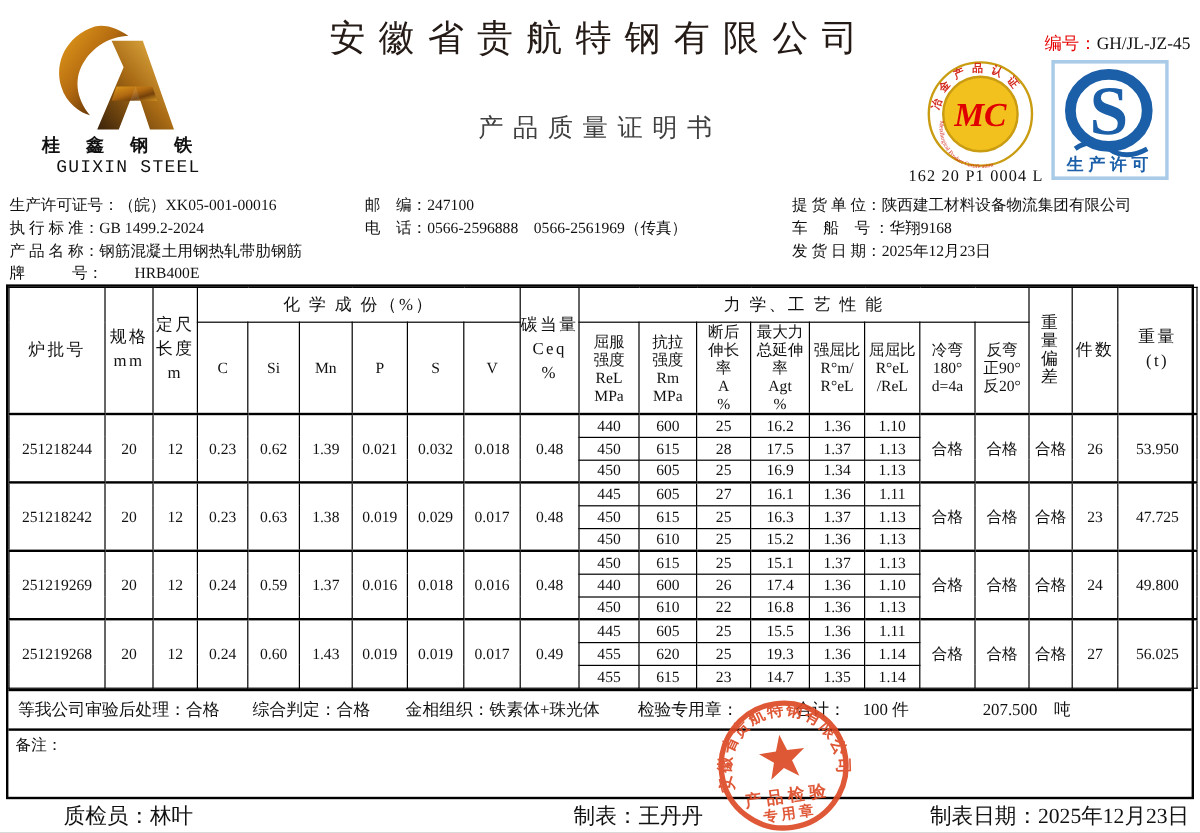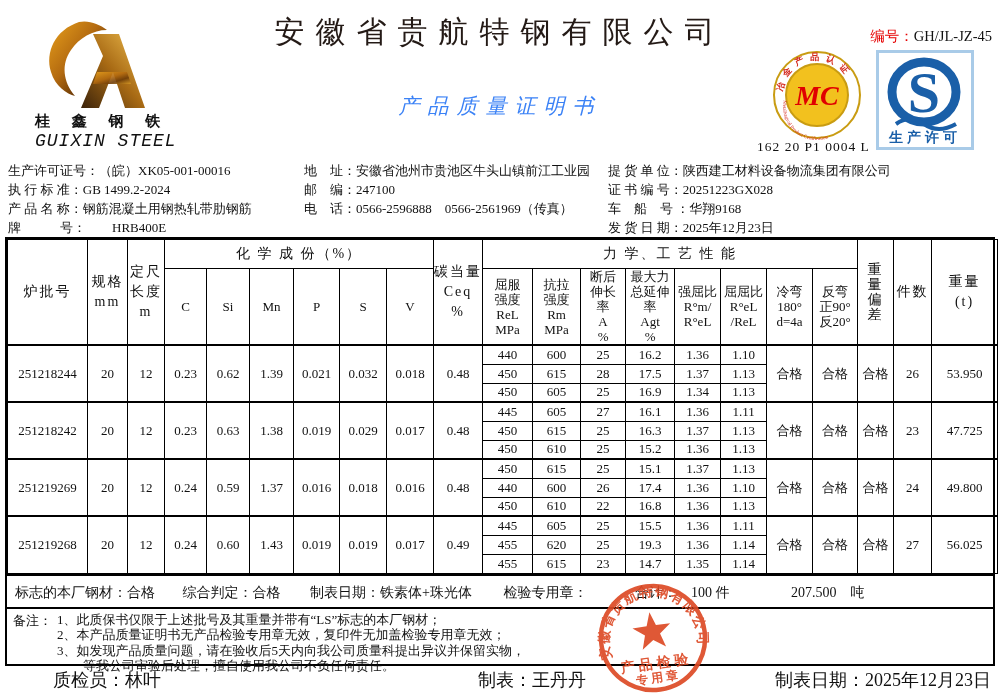--- a/index.html
+++ b/index.html
@@ -4,37 +4,37 @@
 <style>
   * { box-sizing: border-box; margin: 0; padding: 0; }
   body { background: #888; font-family: "Liberation Serif", serif; }
   .page { position: relative; width: 1000px; height: 694px; background: #fff; margin: 0 auto;
           color: #111; overflow: hidden; }
 
   
   .logo-block { position: absolute; left: 35px; top: 20px; width: 132px; text-align: right; }
   .logo-mark { display: block; margin: 0 auto; }
   .logo-cn { font-size: 15px; font-weight: bold; letter-spacing: 9px; white-space: nowrap; }
-  .logo-en { font-size: 18px; font-family: "Liberation Mono", monospace; letter-spacing: 1px; white-space: nowrap; font-style: italic; }
+  .logo-en { font-size: 15px; font-family: "Liberation Mono", monospace; letter-spacing: 1px; white-space: nowrap; }
   .company-title { position: absolute; left: 170px; top: 12px; width: 660px; text-align: center;
                    font-size: 30px; letter-spacing: 11px; color: #241a16; white-space: nowrap; }
   .doc-subtitle { position: absolute; left: 170px; top: 92px; width: 660px; text-align: center;
-                  font-size: 21px; letter-spacing: 8px; color: #3b82f6; white-space: nowrap; font-style: italic; }
+                  font-size: 21px; letter-spacing: 8px; color: #404040; white-space: nowrap; }
   .serial { position: absolute; right: 8px; top: 27px; font-size: 14.5px; white-space: nowrap; text-align: center; }
   .serial .lbl { color: #e60000; }
   .mc-badge { position: absolute; left: 772px; top: 50px; }
   .mc-code { position: absolute; left: 757px; top: 139px; font-size: 13.5px; letter-spacing: 1px; white-space: nowrap; }
   .qs-badge { position: absolute; left: 876px; top: 50px; }
 
   
   .info { position: absolute; top: 161px; left: 8px; width: 984px; height: 76px; font-size: 13px; }
   .info-col { position: absolute; top: 0; }
   .info-col.c1 { left: 0; }
   .info-col.c2 { left: 296px; }
-  .info-col.c3 { left: 600px; }
+  .info-col.c3 { left: 652px; }
   .info-line { height: 19px; line-height: 19px; white-space: nowrap; }
 
   
   .sheet { position: absolute; left: 5px; top: 237px; width: 990px; border: 2px solid #000; background: #fff; }
   table.qtable { border-collapse: collapse; table-layout: fixed; width: 100%; }
   .qtable th, .qtable td { border: 1px solid #000; text-align: center; vertical-align: middle;
                            font-weight: normal; padding: 0; font-size: 13px; overflow: hidden; }
   .qtable thead .band th { height: 29px; font-size: 14px; letter-spacing: 2px; }
   .qtable thead .cols th { height: 74px; }
   .pl { white-space: pre-line; line-height: 15px; font-size: 12.5px; }
@@ -118,27 +118,25 @@
   </svg>
 
   <div class="info">
     <div class="info-col c1">
       <div class="info-line"><span>生产许可证号：</span><span>（皖）XK05-001-00016</span></div>
       <div class="info-line"><span>执 行 标 准：</span><span>GB 1499.2-2024</span></div>
       <div class="info-line"><span>产 品 名 称：</span><span>钢筋混凝土用钢热轧带肋钢筋</span></div>
       <div class="info-line"><span>牌　　　号：</span><span>　　HRB400E</span></div>
     </div>
     <div class="info-col c2">
-      <div class="info-line"><span>地　址：</span><span>安徽省池州市贵池区牛头山镇前江工业园</span></div>
       <div class="info-line"><span>邮　编：</span><span>247100</span></div>
       <div class="info-line"><span>电　话：</span><span>0566-2596888　0566-2561969（传真）</span></div>
     </div>
     <div class="info-col c3">
       <div class="info-line"><span>提 货 单 位：</span><span>陕西建工材料设备物流集团有限公司</span></div>
-      <div class="info-line"><span>证 书 编 号：</span><span>20251223GX028</span></div>
       <div class="info-line"><span>车　船　号 ：</span><span>华翔9168</span></div>
       <div class="info-line"><span>发 货 日 期：</span><span>2025年12月23日</span></div>
     </div>
   </div>
 
   <div class="sheet">
     <table class="qtable">
       <colgroup>
         <col style="width:80px">
           <col style="width:40px">
@@ -376,36 +374,30 @@
             <td>615</td>
             <td>23</td>
             <td>14.7</td>
             <td>1.35</td>
             <td>1.14</td>
           </tr>
         </tbody>
     </table>
 
     <div class="summary">
-      <span><span>标志的本厂钢材：</span><span>合格</span></span>
+      <span><span>等我公司审验后处理：</span><span>合格</span></span>
       <span class="sp-a"><span>综合判定：</span><span>合格</span></span>
-      <span class="sp-b"><span>制表日期：</span><span>铁素体+珠光体</span></span>
+      <span class="sp-b"><span>金相组织：</span><span>铁素体+珠光体</span></span>
       <span class="sp-c">检验专用章：</span>
       <span class="sp-d"><span>合计：</span>　<span>100 件</span></span>
       <span class="sp-e">207.500　吨</span>
     </div>
 
     <div class="remarks">
       <div class="remarks-label">备注：</div>
-      <div class="remarks-lines">
-        <div>1、此质保书仅限于上述批号及其重量并带有“LS”标志的本厂钢材；</div>
-        <div>2、本产品质量证明书无产品检验专用章无效，复印件无加盖检验专用章无效；</div>
-        <div>3、如发现产品质量问题，请在验收后5天内向我公司质量科提出异议并保留实物，</div>
-        <div>　　等我公司审验后处理，擅自使用我公司不负任何责任。</div>
-      </div>
     </div>
   </div>
 
   <svg class="stamp" width="114" height="114" viewBox="0 0 114 114" style="transform: rotate(-8deg);">
     <circle cx="57" cy="57" r="52" fill="none" stroke="#dd4a26" stroke-width="4.5"></circle>
     <defs>
         <path id="stampArc" d="M 15 76 A 45 45 0 1 1 99 76"></path>
       </defs>
     <text fill="#dd4a26" font-size="13.5" font-weight="bold" letter-spacing="1.5">
       <textPath href="#stampArc" startOffset="50%" text-anchor="middle">安徽省贵航特钢有限公司</textPath>

